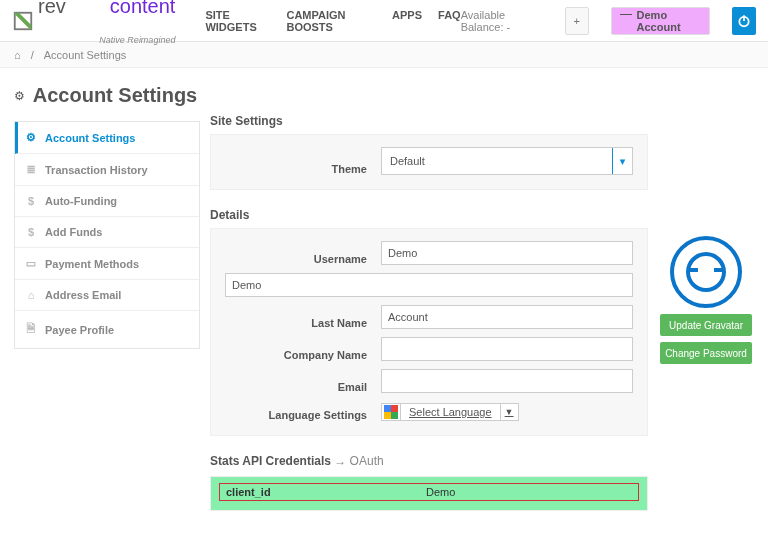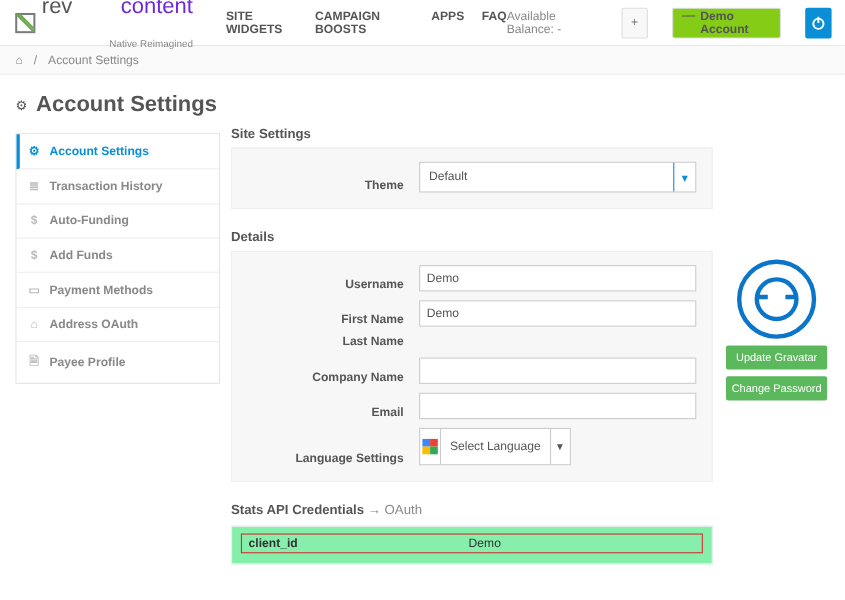--- a/index.html
+++ b/index.html
@@ -5,27 +5,27 @@
     * { box-sizing: border-box; margin: 0; padding: 0; }
     body { font-family: "Helvetica Neue", Arial, sans-serif; font-size: 12px; color: #555; background: #fff; }
     
     .topbar { display: flex; align-items: center; height: 42px; border-bottom: 1px solid #e5e5e5; padding: 0 12px; }
     .logo { display: flex; align-items: center; margin-right: 30px; }
     .logo-icon { width:22px; height:22px; margin-right:4px; }
     .logo-text { display:flex; flex-direction:column; line-height:1; }
     .logo-main { font-size:20px; color:#555; }
     .logo-rev { color:#555; font-weight:300; }
     .logo-content { color:#6d28d9; font-weight:400;margin-left:44px; }
-    .logo-sub { font-size:9px; color:#888; text-align:right; margin-top:20px; }
+    .logo-sub { font-size:9px; color:#888; font-style:italic; text-align:right; margin-top:20px; }
     .nav { display:flex; gap:16px; font-weight:700; color:#555; font-size:11px; }
     .nav-item { cursor:pointer; }
     .top-right { margin-left:auto; display:flex; align-items:center; gap:22px; font-size:11px; color:#888; }
     .balance-label { }
     .plus-btn { width:28px; height:28px; border:1px solid #ddd; background:#f8f8f8; display:flex; align-items:center; justify-content:center; color:#777; cursor:pointer; border-radius:2px; }
-    .demo-btn { height:28px; border:1px solid #ddd; background:#84cc16; display:flex; align-items:center; padding:0 8px; color:#555; cursor:pointer; border-radius:2px; font-weight:700; font-size:11px; gap:5px; }
+    .demo-btn { height:28px; border:1px solid #ddd; background:#f0abfc; display:flex; align-items:center; padding:0 8px; color:#555; cursor:pointer; border-radius:2px; font-weight:700; font-size:11px; gap:5px; }
     .demo-ico { width:14px; height:14px; background:#555; border-radius:50%; position:relative; }
     .demo-ico:after{content:""; position:absolute; bottom:-1px; left:-2px; width:18px; height:8px; background:#555; border-radius:50% 50% 0 0;}
     .power-btn { width:28px; height:28px; background:#0a8fd6; display:flex; align-items:center; justify-content:center; cursor:pointer; border-radius:2px; color:#fff; }
 
     .breadcrumb-row { background:#fafafa; border-bottom:1px solid #eee; height:26px; display:flex; align-items:center; padding:0 14px; gap:10px; font-size:11px; color:#888; }
     .bc-home { color:#888; }
 
     .content { display:flex; padding:10px 14px 16px; gap:10px; align-items:flex-start; }
     .left-col { width:186px; flex-shrink:0; }
     .page-title-row { display:flex; align-items:center; gap:8px; margin:6px 0 14px; color:#555; }
@@ -42,21 +42,21 @@
     .main-col { flex:1; padding-top:36px; }
     .section-title { font-weight:700; font-size:12px; margin-bottom:6px; }
     .panel { background:#f7f7f7; border:1px solid #eee; padding:12px 14px 14px; margin-bottom:18px; }
     .row { display:flex; align-items:flex-end; margin-bottom:8px; }
     .row:last-child{margin-bottom:0;}
     .flabel { width:156px; text-align:right; font-weight:700; font-size:11px; padding-right:14px; color:#555; }
     .finput { flex:1; }
     .inp { width:100%; height:24px; border:1px solid #ccc; padding:0 6px; font-size:11px; color:#555; background:#fff; }
     .select { width:100%; height:28px; border:1px solid #ccc; display:flex; align-items:center; justify-content:space-between; padding:0 0 0 8px; font-size:11px; background:#fff; cursor:pointer; }
     .select-caret { width:20px; height:100%; border-left:1px solid #0a8fd6; display:flex; align-items:center; justify-content:center; color:#0a8fd6; }
-    .lang-sel { display:inline-flex; align-items:center; border:1px solid #ccc; height:34px; background:#fff; cursor:pointer; }
+    .lang-sel { display:inline-flex; align-items:center; border:1px solid #ccc; height:18px; background:#fff; cursor:pointer;text-decoration:underline; }
     .lang-ico { width:18px; height:100%; display:flex; align-items:center; justify-content:center; font-size:14px; border-right:1px solid transparent;}
     .gico{ width:14px;height:14px; display:grid; grid-template-columns:1fr 1fr; grid-template-rows:1fr 1fr;}
     .g1{background:#4285f4;} .g2{background:#ea4335;} .g3{background:#fbbc05;} .g4{background:#34a853;}
     .lang-txt { padding:0 8px; font-size:11px; border-left:1px solid #ccc; height:100%; display:flex; align-items:center;}
     .lang-car { width:18px; height:100%; border-left:1px solid #ccc; display:flex; align-items:center; justify-content:center; font-size:9px;}
     
     .api-title { font-weight:700; font-size:12px; margin-bottom:8px; }
     .api-title .sub { font-weight:400; color:#888; }
     .api-panel { border:1px solid #eee; background:#86efac; padding:6px 8px 10px; margin-bottom:16px;}
     .api-row { display:flex; border:1px solid #c33; margin-bottom:-1px; font-size:11px;}
@@ -133,21 +133,21 @@
       <div class="side-item">
           <span class="side-ico">$</span>
           <span>Add Funds</span>
         </div>
       <div class="side-item">
           <span class="side-ico">▭</span>
           <span>Payment Methods</span>
         </div>
       <div class="side-item">
           <span class="side-ico">⌂</span>
-          <span>Address OAuth</span>
+          <span>Address Email</span>
         </div>
       <div class="side-item">
           <span class="side-ico">🗎</span>
           <span>Payee Profile</span>
         </div>
     </div>
   </div>
 
   <div class="main-col">
     <div class="section-title">Site Settings</div>
@@ -163,25 +163,25 @@
       </div>
     </div>
 
     <div class="section-title">Details</div>
     <div class="panel">
       <div class="row">
           <div class="flabel">Username</div>
           <div class="finput"><input class="inp" value="Demo" style=""></div>
         </div>
       <div class="row">
-          <div class="flabel">First Name</div>
           <div class="finput"><input class="inp" value="Demo" style=""></div>
         </div>
       <div class="row">
           <div class="flabel">Last Name</div>
+          <div class="finput"><input class="inp" value="Account" style=""></div>
         </div>
       <div class="row">
           <div class="flabel">Company Name</div>
           <div class="finput"><input class="inp" value="" style=""></div>
         </div>
       <div class="row">
           <div class="flabel">Email</div>
           <div class="finput"><input class="inp" value="" style=""></div>
         </div>
       <div class="row">

